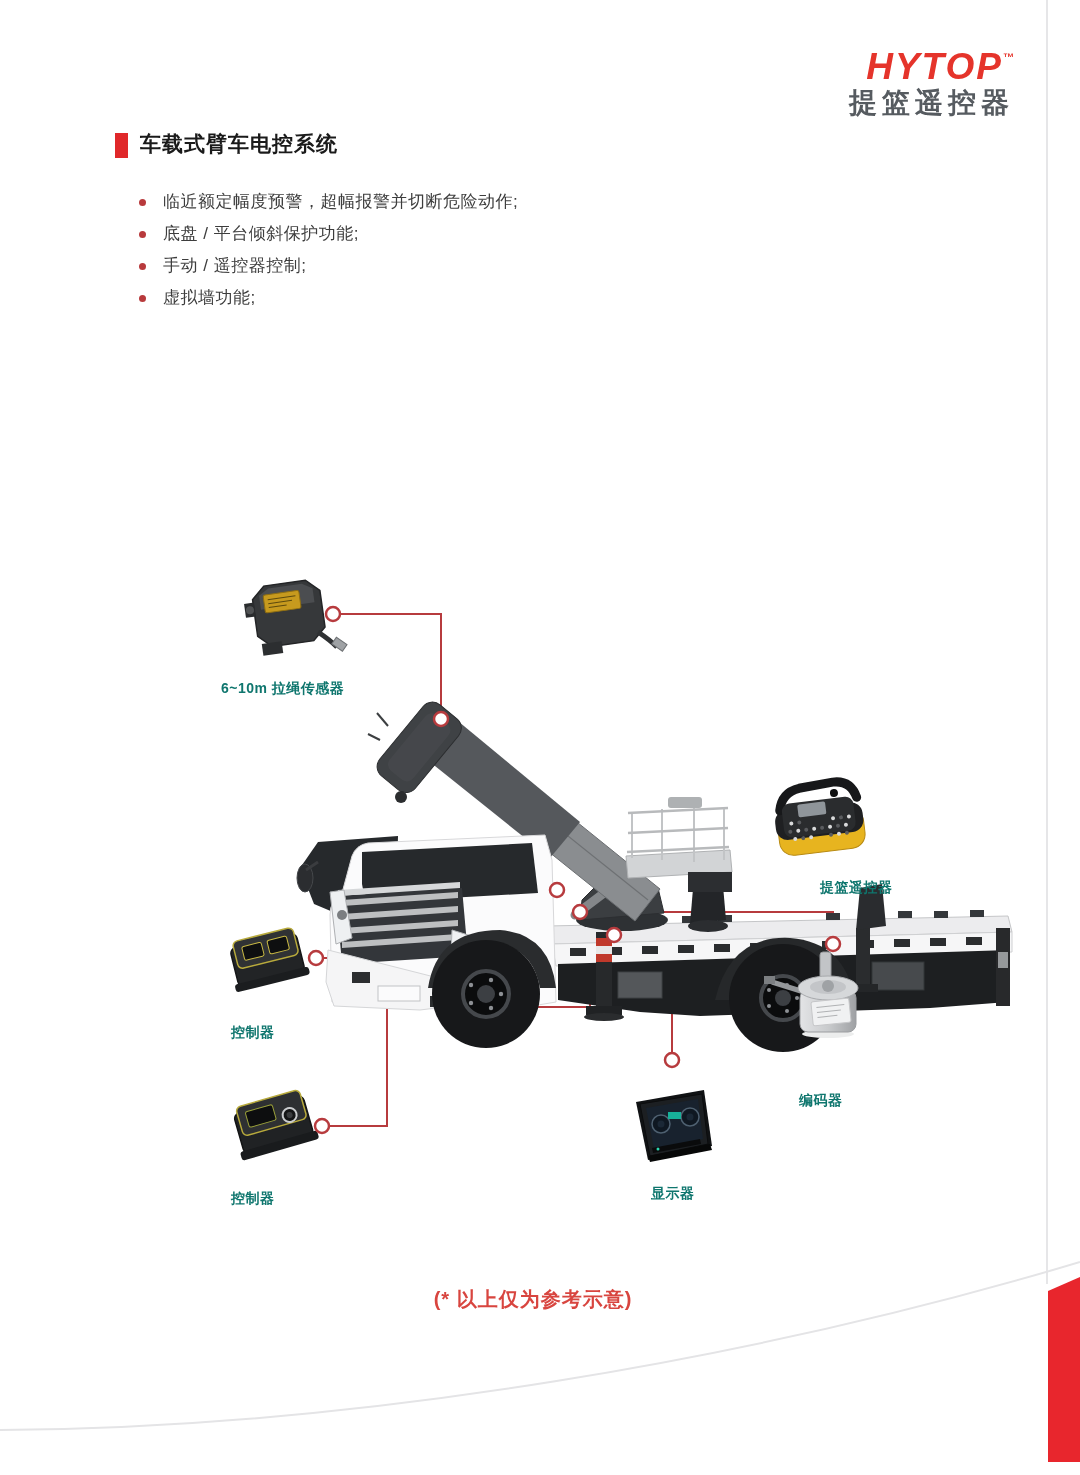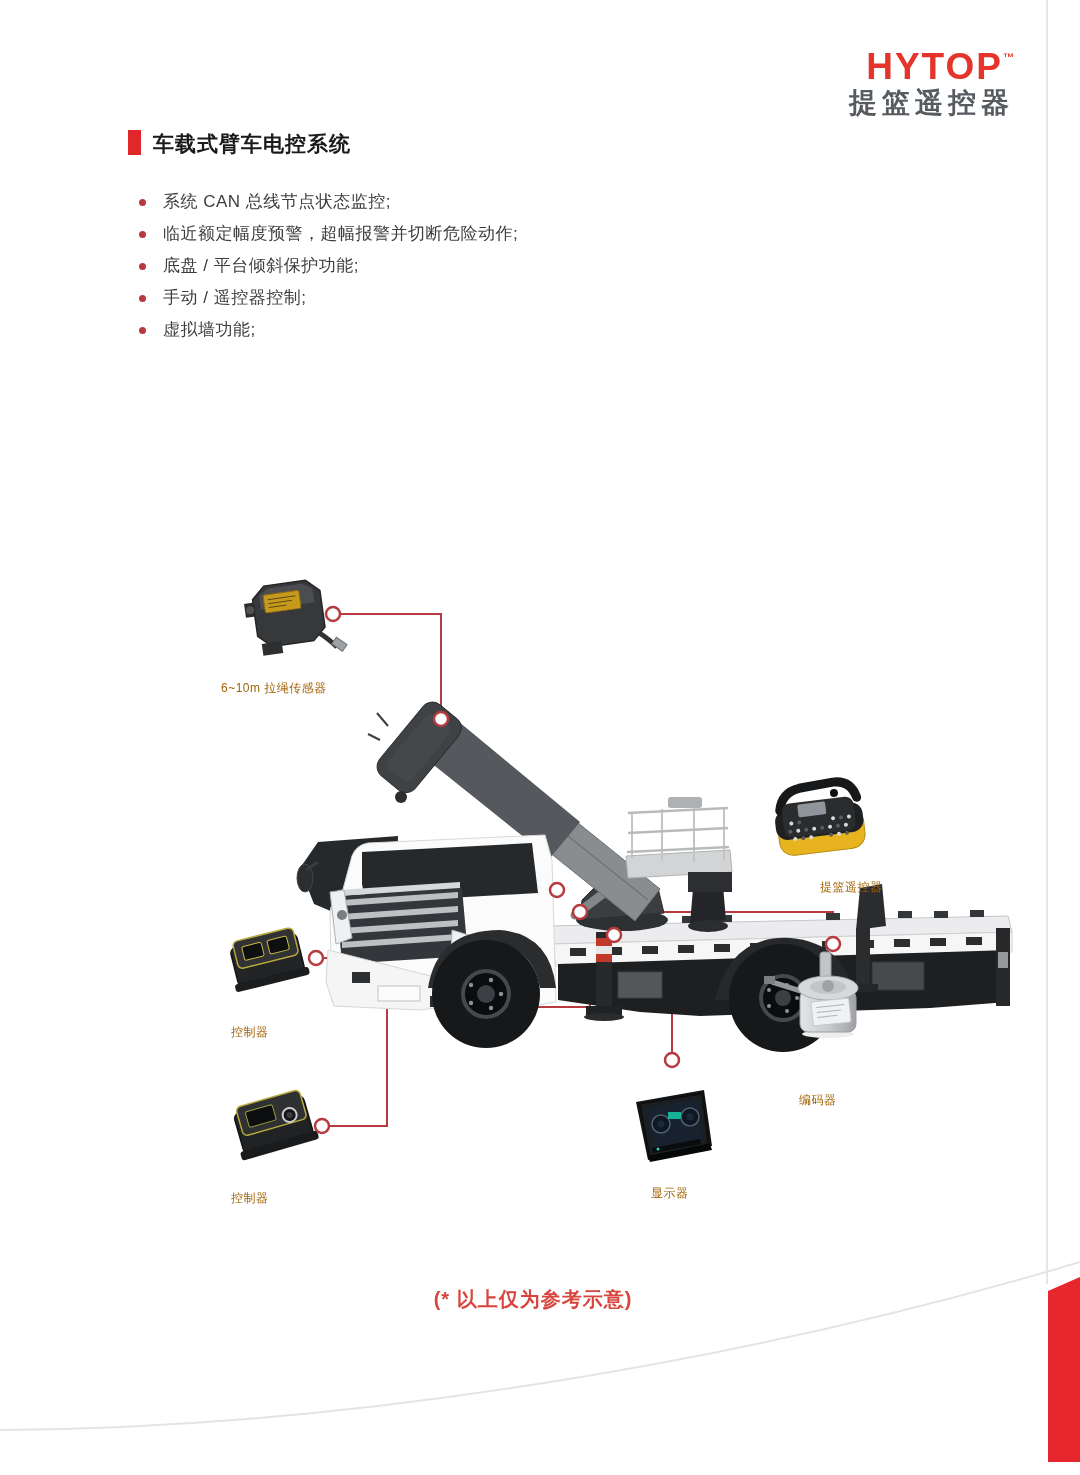--- a/index.html
+++ b/index.html
@@ -2,39 +2,39 @@
 <html><head>
 <meta charset="utf-8">
 <style>
   html,body{margin:0;padding:0;}
   body{
     width:1080px;height:1475px;position:relative;background:#ffffff;
     font-family:"Liberation Sans","DejaVu Sans",sans-serif;overflow:hidden;
   }
   
   .logo{position:absolute;top:48px;right:66px;text-align:right;line-height:1;}
-  .logo-en{font-size:37px;font-weight:800;color:#e5342b;letter-spacing:2px;}
+  .logo-en{font-size:37px;font-weight:800;color:#e5342b;letter-spacing:2px;font-style:italic;}
   .logo-tm{font-size:11px;font-weight:700;color:#e5342b;vertical-align:18px;letter-spacing:0;}
   .logo-cn{margin-top:4px;font-size:28px;font-weight:700;color:#565b60;letter-spacing:5px;}
   
   .edge-line{position:absolute;top:0;left:1046px;width:2px;height:1284px;background:#e6e6e8;}
   
-  .title-row{position:absolute;top:130px;left:128px;display:flex;align-items:flex-start;}
+  .title-row{position:absolute;top:130px;left:115px;display:flex;align-items:flex-end;}
   .title-block{width:13px;height:25px;background:#e0282a;margin-right:12px;}
   .title-text{font-size:21px;font-weight:700;color:#1a1a1a;letter-spacing:1px;}
   
   .features{position:absolute;top:186px;left:139px;margin:0;padding:0;list-style:none;}
   .features li{position:relative;padding-left:24px;height:32px;line-height:32px;
     font-size:17px;color:#3d3d3d;letter-spacing:0.5px;white-space:nowrap;}
   .features li::before{content:'';position:absolute;left:0;top:13px;width:7px;height:7px;
     border-radius:50%;background:#b83a3c;}
   
   .diagram-svg{position:absolute;top:0;left:0;}
   
-  .dlabel{position:absolute;font-size:12px;font-weight:400;color:#a16207;
+  .dlabel{position:absolute;font-size:14px;font-weight:700;color:#0f766e;
     letter-spacing:0.5px;white-space:nowrap;}
   .lbl-rope{left:221px;top:680px;}
   .lbl-remote{left:820px;top:879px;}
   .lbl-ctrl1{left:231px;top:1024px;}
   .lbl-encoder{left:799px;top:1092px;}
   .lbl-ctrl2{left:231px;top:1190px;}
   .lbl-display{left:651px;top:1185px;}
   
   .footnote{position:absolute;top:1286px;left:0;width:1066px;text-align:center;
     font-size:20px;font-weight:700;color:#d8453f;letter-spacing:1px;}
@@ -48,21 +48,20 @@
 </div>
 
 <div class="edge-line"></div>
 
 <div class="title-row">
   <div class="title-block"></div>
   <div class="title-text">车载式臂车电控系统</div>
 </div>
 
 <ul class="features">
-  <li><span>系统 CAN 总线节点状态监控;</span></li>
   <li><span>临近额定幅度预警，超幅报警并切断危险动作;</span></li>
   <li><span>底盘 / 平台倾斜保护功能;</span></li>
   <li><span>手动 / 遥控器控制;</span></li>
   <li><span>虚拟墙功能;</span></li>
 </ul>
 
 <svg class="diagram-svg" width="1080" height="1475" viewBox="0 0 1080 1475">
 
   <g stroke="#b73b3e" stroke-width="2" fill="none">
     <path d="M333,614 H441 V719"></path>

